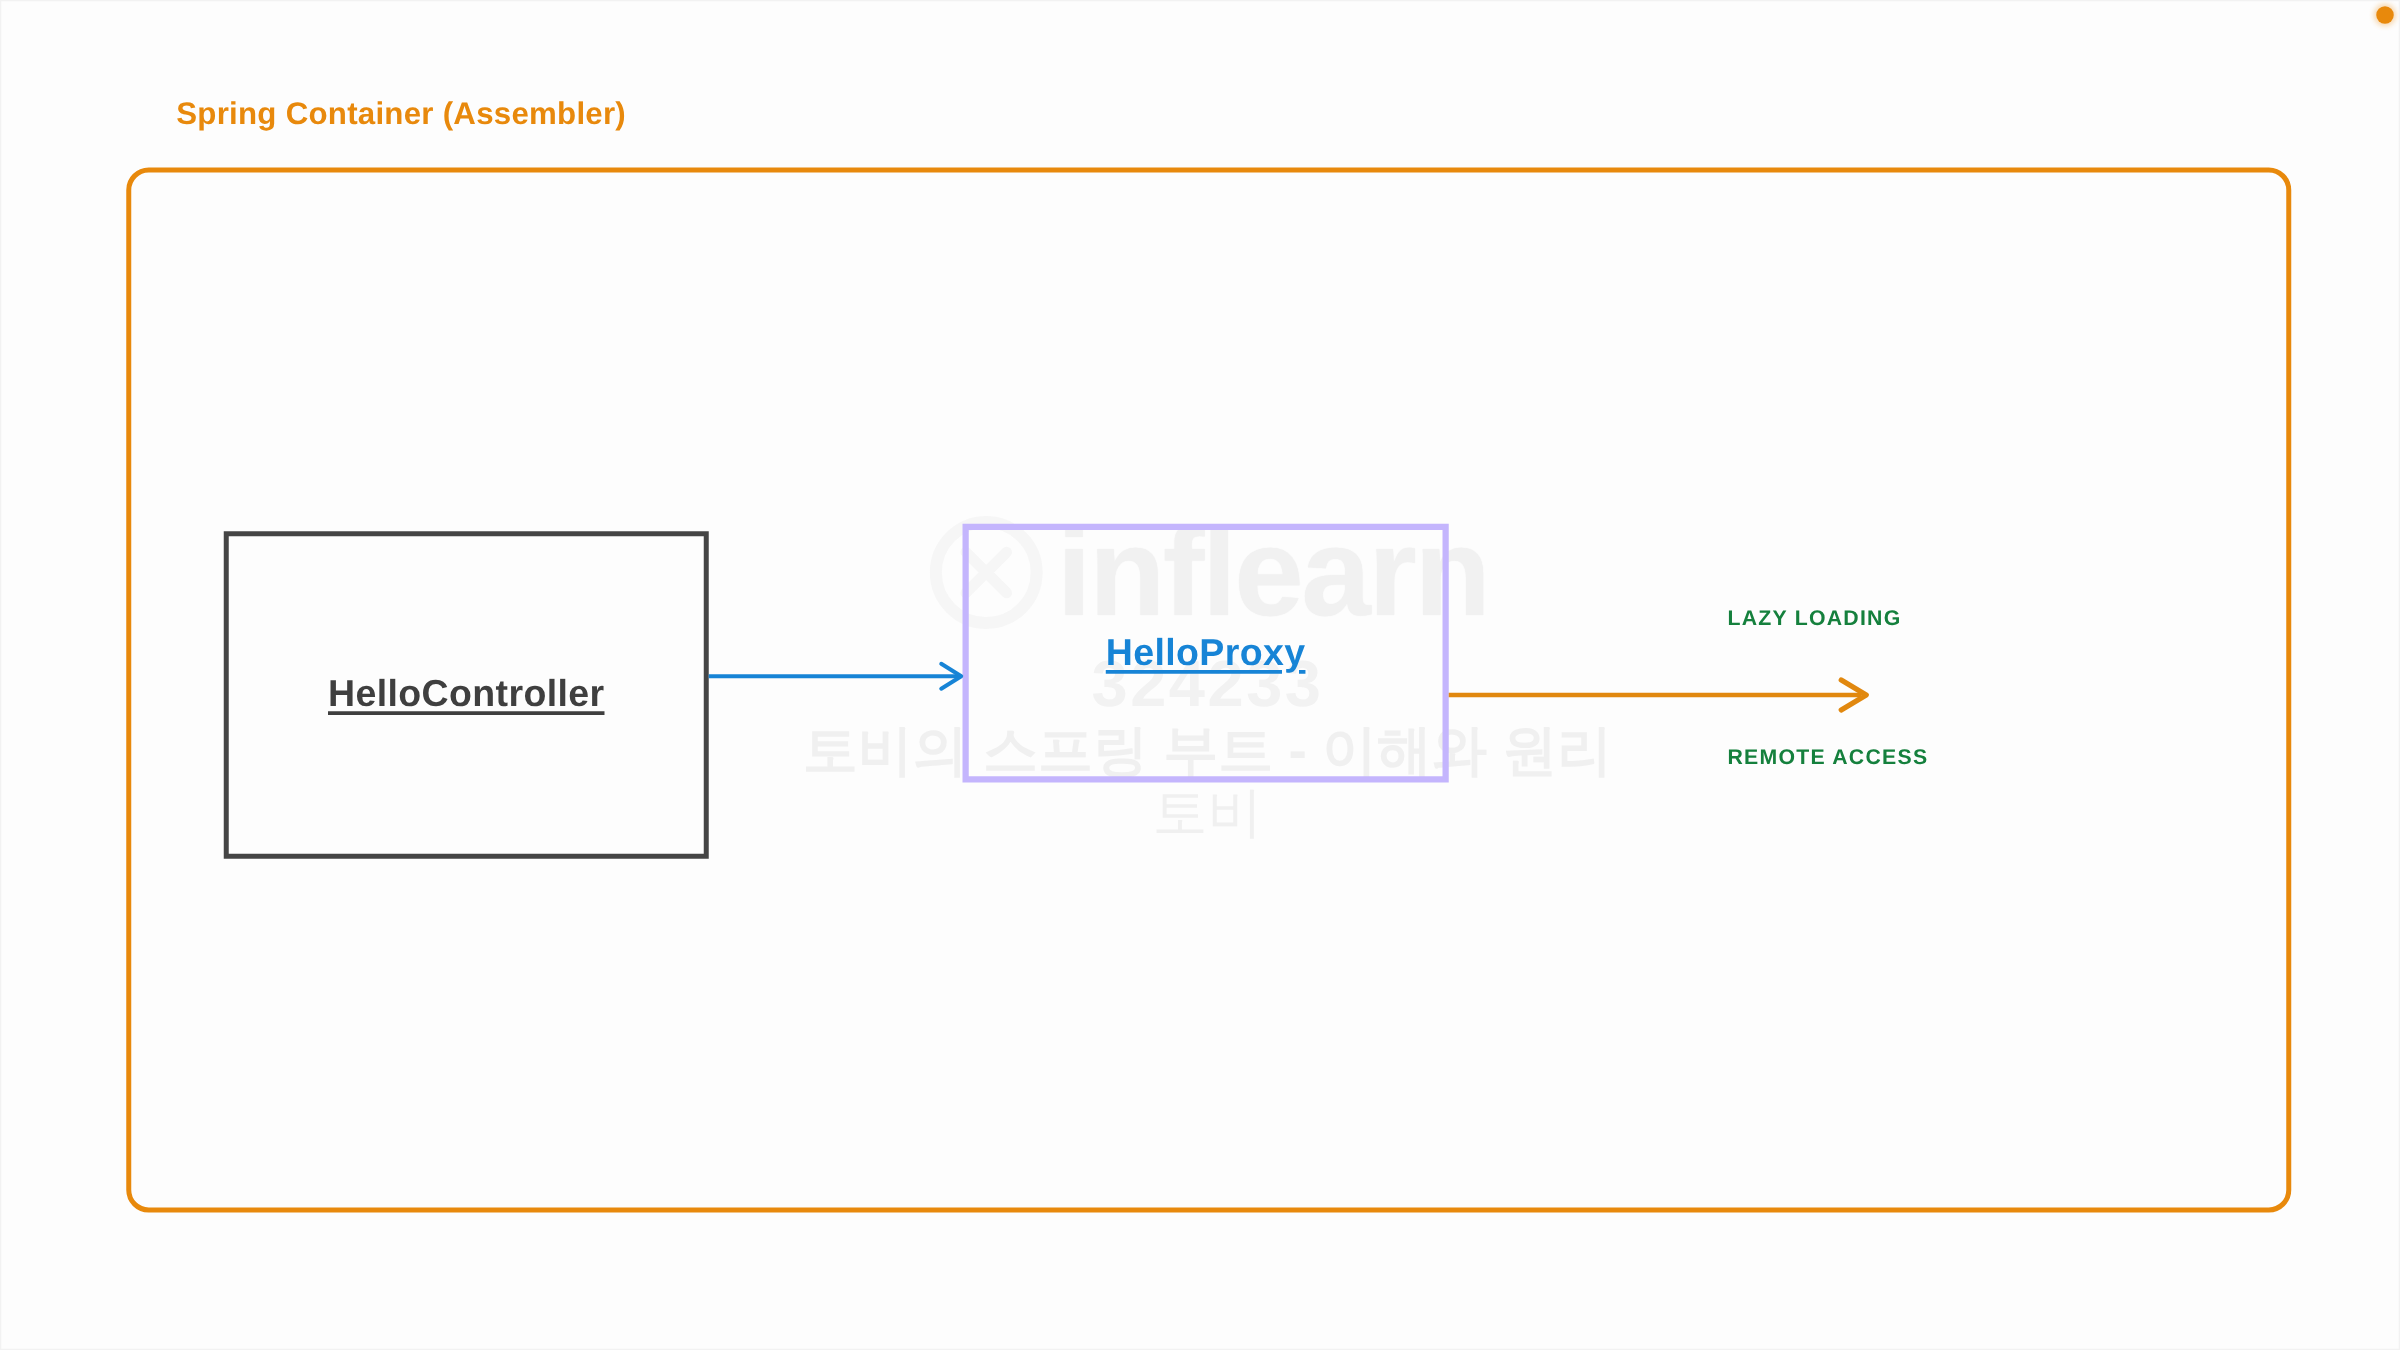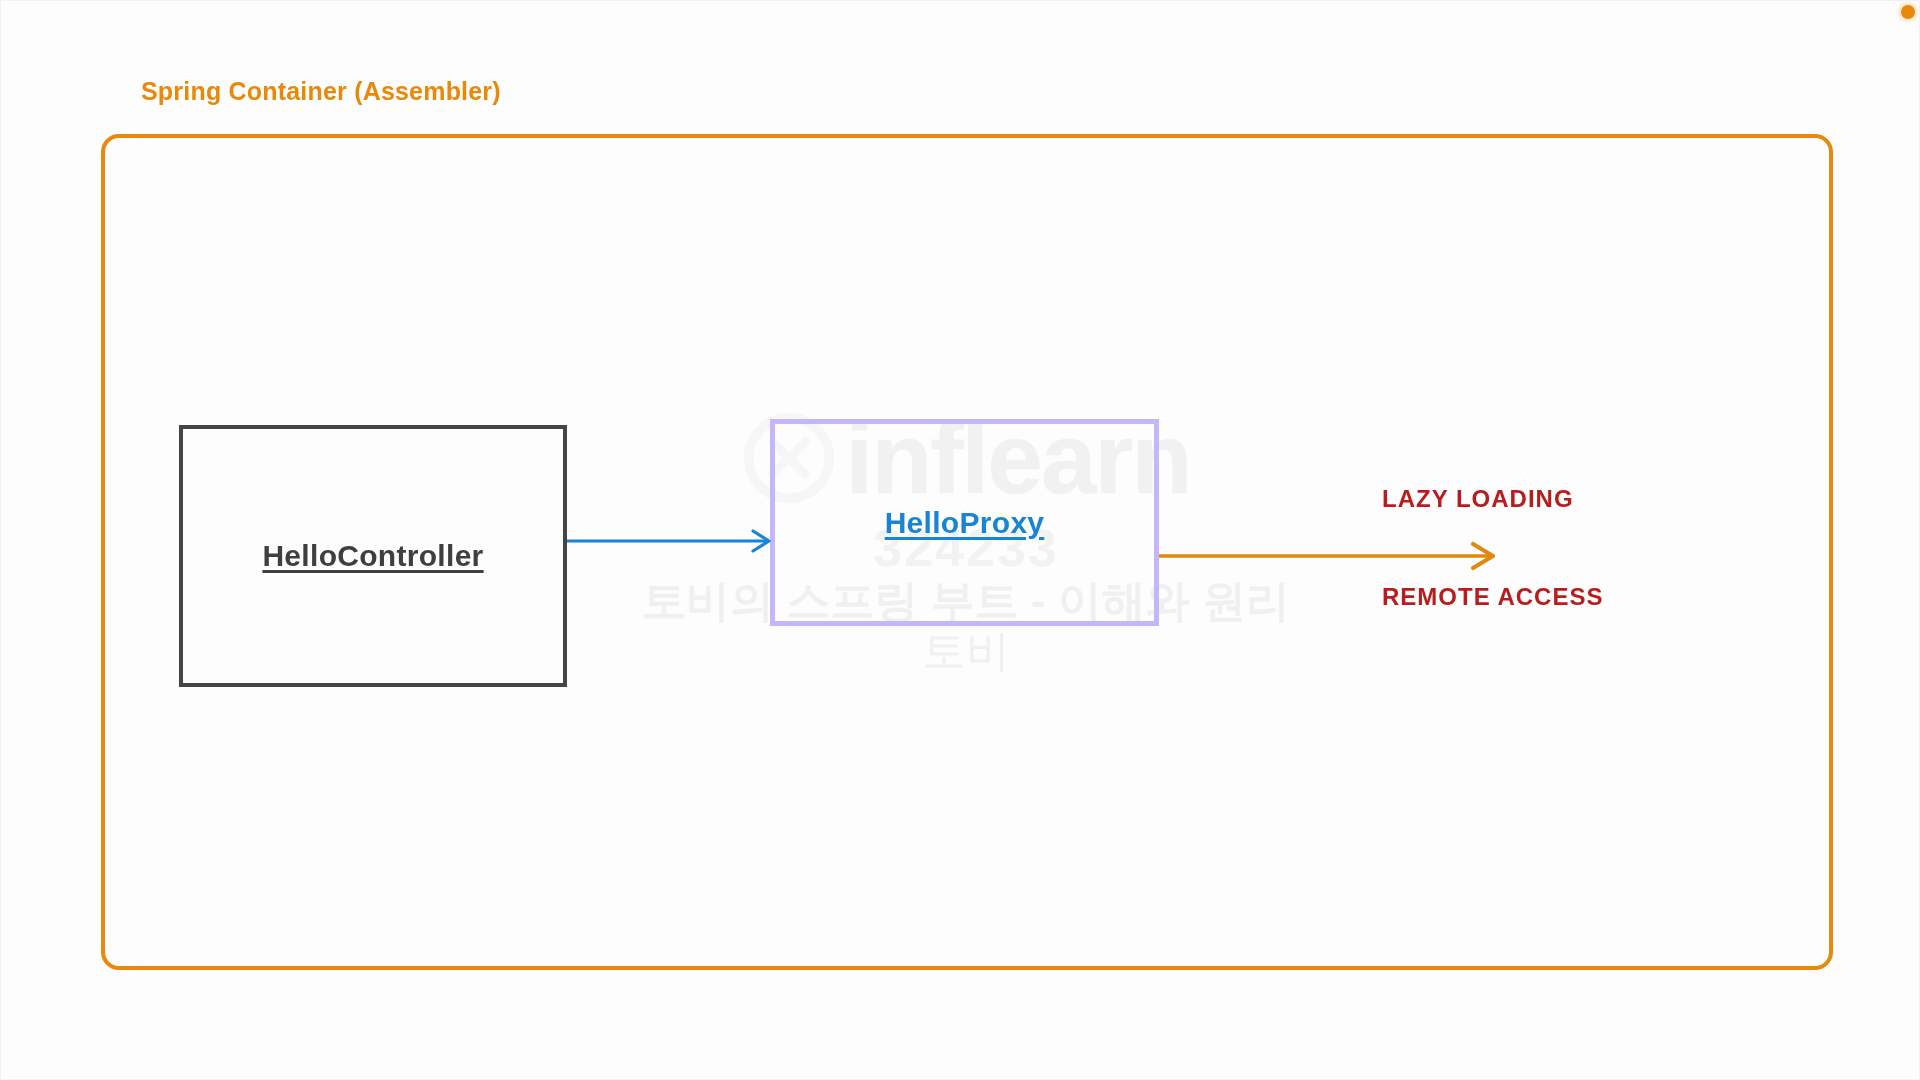--- a/index.html
+++ b/index.html
@@ -157,28 +157,28 @@
   .arrow-svg {
     position: absolute;
     overflow: visible;
   }
   .arrow-blue { left: 566px; top: 520px; }
   .arrow-orange { left: 1158px; top: 535px; }
 
   
   .annot {
     position: absolute;
-    font-size: 24px;
-    font-weight: 700;
-    color: #b91c1c;
+    font-size: 17px;
+    font-weight: 700;
+    color: #15803d;
     letter-spacing: 1px;
     white-space: nowrap;
   }
   .annot-lazy { left: 1381px; top: 484px; }
-  .annot-remote { left: 1381px; top: 582px; }
+  .annot-remote { left: 1381px; top: 595px; }
 </style>
 </head>
 <body>
 
 <div id="canvas">
 
   <div class="watermark">
     <div class="wm-row1">
       <svg class="wm-logo" viewBox="0 0 100 100">
         <circle cx="50" cy="50" r="42" fill="none" stroke="#f1f1f1" stroke-width="10"></circle>

